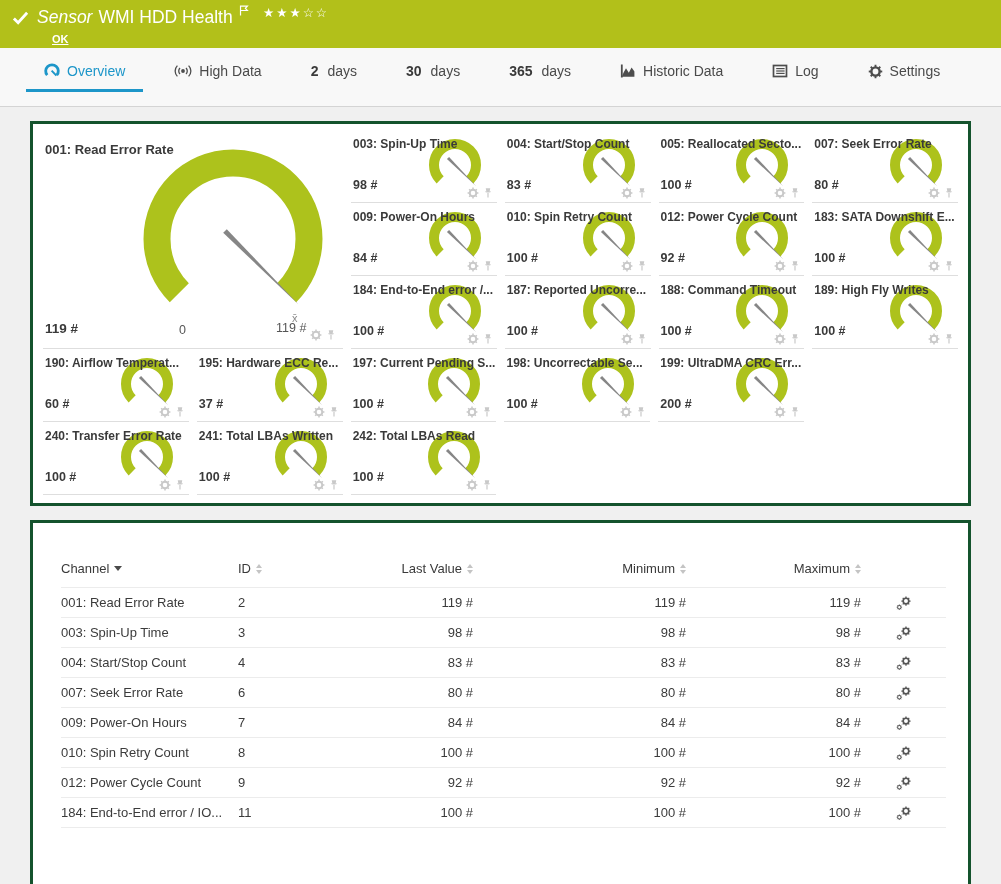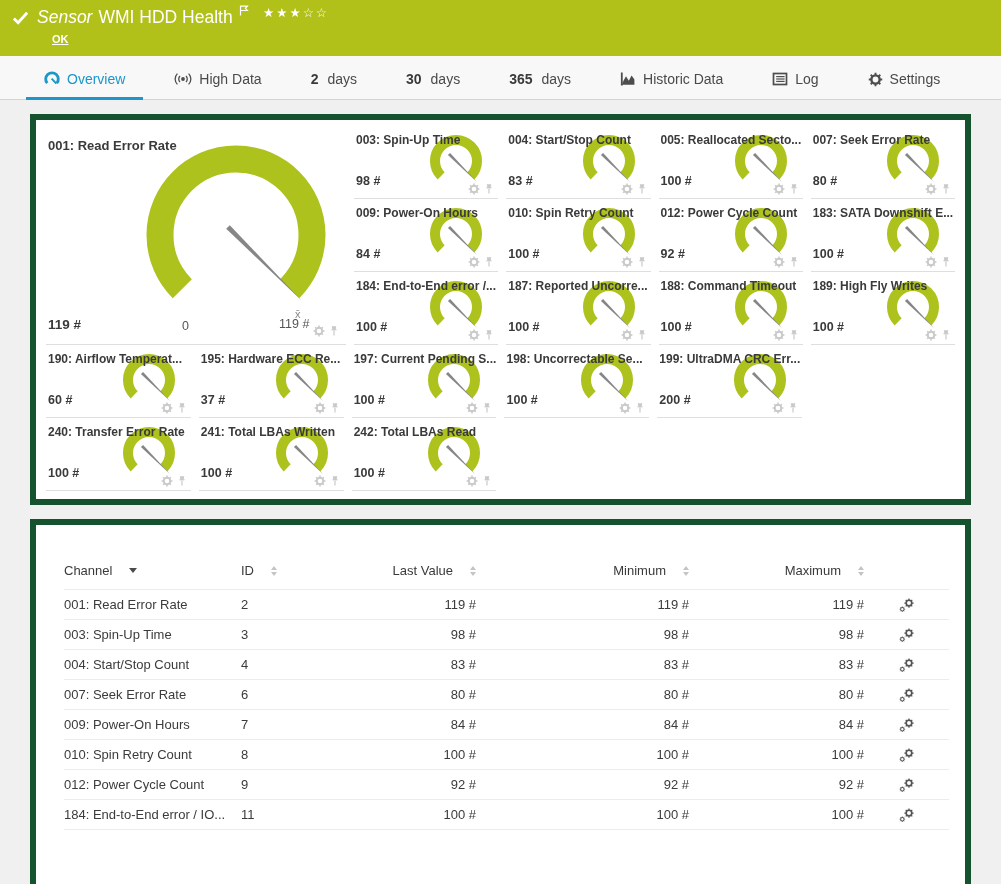--- a/index.html
+++ b/index.html
@@ -1,37 +1,37 @@
 <!DOCTYPE html>
 <html><head>
 <meta charset="utf-8">
 <style>
   * { margin:0; padding:0; box-sizing:border-box; }
   html,body { width:1001px; height:884px; overflow:hidden; }
   body { font-family:"Liberation Sans", sans-serif; background:#f0f0f0; position:relative; color:#3a3a3a; }
 
   
-  .hdr { height:56px; background:#b2c01a; position:relative; color:#fff; }
+  .hdr { height:48px; background:#b2c01a; position:relative; color:#fff; }
   .hdr-check { position:absolute; left:12px; top:11px; }
   .hdr-titleline { position:absolute; left:37px; top:7px; font-size:17.5px; white-space:nowrap; }
   .hdr-titleline em { font-style:italic; margin-right:6px; }
   .hdr-flag { position:relative; top:-7px; margin-left:6px; display:inline-block; }
   .hdr-stars { position:absolute; left:263px; top:5px; font-size:12.5px; letter-spacing:2px; white-space:nowrap; }
   .hdr-status { position:absolute; left:52px; top:33px; font-size:11px; font-weight:bold;text-decoration:underline; }
 
   
-  .tabbar { height:44px; background:#f8f8f8; border-bottom:1px solid #d4d4d4; display:flex; align-items:flex-end; padding-left:26px; }
+  .tabbar { height:59px; background:#f8f8f8; border-bottom:1px solid #d4d4d4; display:flex; align-items:center; padding-left:26px; }
   .tab { display:flex; align-items:center; gap:7px; padding:0 18px 10px; margin-right:13px; font-size:14px; color:#4a4a4a; border-bottom:3px solid transparent; margin-bottom:-1px; cursor:pointer; white-space:nowrap; }
   .tab.active { color:#1d96c9; border-bottom-color:#1d96c9; }
   .tab .num { font-weight:bold; color:#3a3a3a; margin-right:2px; }
   .tab svg { flex:none; }
 
   
   .content { padding:14px 30px 0; }
-  .card { background:#fff; border:6px solid #14532d; }
+  .card { background:#fff; border:3px solid #14532d; }
   .gauges-card { padding:6px 10px 8px; margin-bottom:14px; }
 
   .gauges-top { display:flex; }
   .big-tile { flex:none; width:300px; height:219px; position:relative; border-bottom:1px solid #dedede; margin-right:8px; }
   .big-title { position:absolute; left:2px; top:12px; font-size:13px; font-weight:600; }
   .big-gauge { position:absolute; left:85px; top:15px; }
   .big-scale-min { position:absolute; left:136px; top:193px; font-size:12.5px; color:#555; }
   .big-scale-max { position:absolute; left:233px; top:191px; font-size:12.5px; color:#555; }
   .big-value { position:absolute; left:2px; top:191px; font-size:13.5px; font-weight:600; }
 
@@ -51,21 +51,21 @@
   .mean-mark { font-size:11px; fill:#8a8a8a; }
 
   
   .table-card { padding:38px 28px 20px; min-height:400px; }
   table { border-collapse:collapse; table-layout:fixed; width:885px; font-size:13px; }
   col.c-channel{width:177px;} col.c-id{width:100px;} col.c-last{width:135px;} col.c-min{width:213px;} col.c-max{width:175px;} col.c-act{width:85px;}
   th { text-align:left; font-weight:400; color:#3a3a3a; padding:0 0 11px; cursor:pointer; }
   th.num, td.num { text-align:right; }
   td { height:30px; border-top:1px solid #ececec; color:#3b3b3b; }
   tbody tr:last-child td { border-bottom:1px solid #ececec; }
-  .sort-wrap { display:inline-flex; align-items:center; gap:17px; }
+  .sort-wrap { display:inline-flex; align-items:center; gap:5px; }
   .caret-down { width:0; height:0; border-left:4px solid transparent; border-right:4px solid transparent; border-top:5px solid #4a4a4a; display:inline-block; }
   .sort-updown { display:inline-flex; flex-direction:column; gap:2px; }
   .sort-updown i { width:0; height:0; border-left:3.5px solid transparent; border-right:3.5px solid transparent; display:block; }
   .sort-updown .up { border-bottom:4px solid #c4c4c4; }
   .sort-updown .dn { border-top:4px solid #c4c4c4; }
   td.act { text-align:center; }
   .edit-icon { width:15px; height:15px; color:#555; cursor:pointer; vertical-align:middle; }
 </style>
 </head>
 <body>

